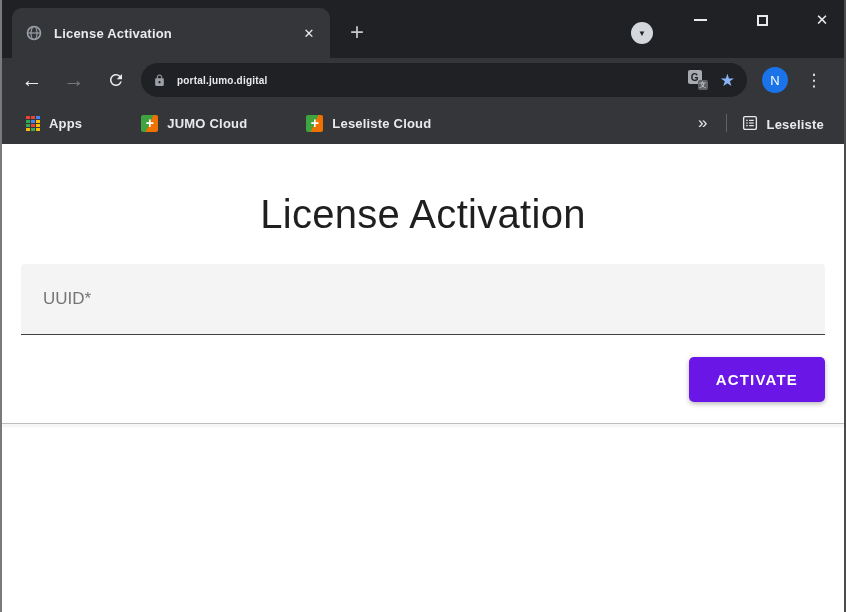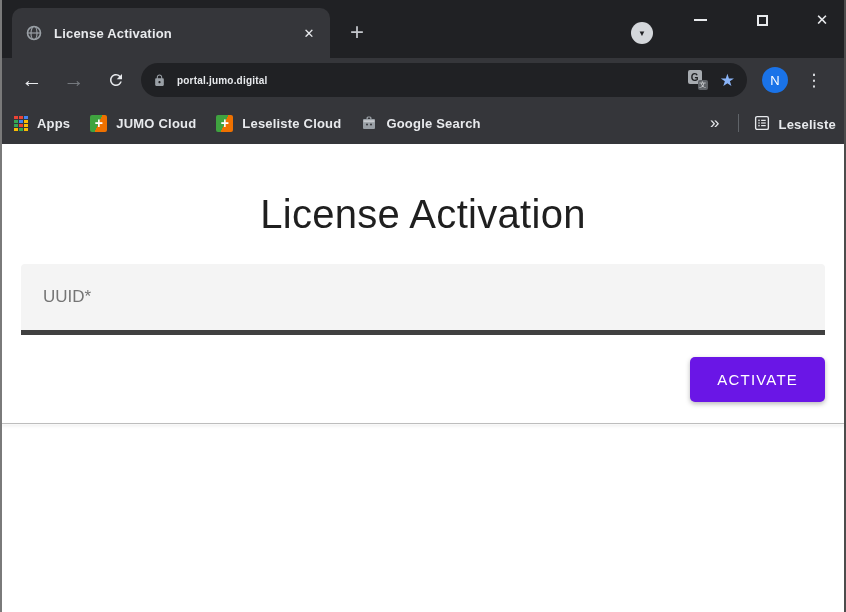--- a/index.html
+++ b/index.html
@@ -26,42 +26,42 @@
   .omnibox{width:606px;height:34px;background:#202124;border-radius:17px;display:flex;align-items:center;padding:0 12px;box-sizing:border-box;margin-left:4px;}
   .url-text{flex:1;color:#e8eaed;font-size:10px;margin-left:11px;white-space:nowrap;font-weight:600;letter-spacing:.2px;}
   .translate-wrap{position:relative;width:20px;height:20px;margin-right:12px;cursor:pointer;}
   .tr-big{position:absolute;left:0;top:0;width:14px;height:14px;background:#a7abb0;border-radius:2px;color:#202124;font-size:10px;font-weight:700;display:flex;align-items:center;justify-content:center;}
   .tr-small{position:absolute;right:0;bottom:0;width:10px;height:10px;background:#5f6368;border-radius:2px;color:#e8eaed;font-size:7px;display:flex;align-items:center;justify-content:center;}
   .star{color:#8ab4f8;font-size:17px;cursor:pointer;}
   .avatar{width:26px;height:26px;border-radius:50%;background:#1a73e8;color:#fff;font-size:13px;display:flex;align-items:center;justify-content:center;margin-left:15px;cursor:pointer;}
   .menu-dots{color:#e8eaed;font-size:17px;margin-left:14px;width:24px;text-align:center;cursor:pointer;}
 
   
-  .bookmarks{height:42px;background:#35363a;display:flex;align-items:center;padding:0 2px;box-sizing:border-box;}
+  .bookmarks{height:42px;background:#35363a;display:flex;align-items:center;padding:0 14px;box-sizing:border-box;gap:39px;}
   .bm-item{display:flex;align-items:center;gap:9px;padding:0 10px;height:28px;border-radius:14px;cursor:pointer;}
   .bm-label{color:#e8eaed;font-size:13px;font-weight:600;letter-spacing:.2px;white-space:nowrap;}
   .apps-grid{display:grid;grid-template-columns:repeat(3,4px);grid-auto-rows:3px;gap:1px;}
   .apps-grid span{display:block;}
   .jumo-icon{width:17px;height:17px;border-radius:2px;background:linear-gradient(115deg,#3fa33f 50%,#ef7100 50%);color:#fff;font-size:14px;font-weight:700;display:flex;align-items:center;justify-content:center;line-height:1;}
   .bm-right{margin-left:auto;display:flex;align-items:center;}
   .bm-overflow{color:#e8eaed;font-size:17px;padding:0 10px;cursor:pointer;}
   .bm-divider{width:1px;height:18px;background:#5f6368;margin:0 8px;}
   .reading-list{display:flex;align-items:flex-end;gap:8px;padding:0 6px;cursor:pointer;}
 
   
   .page{height:468px;background:#fff;box-sizing:border-box;}
   .page-heading{margin:0;padding-top:47px;line-height:46px;text-align:center;font-size:40px;font-weight:400;color:#1f1f1f;letter-spacing:.3px;}
   .form{margin:0 19px;text-align:left;}
-  .mat-input{display:block;width:100%;box-sizing:border-box;height:71px;background:#f4f4f4;border:none;border-bottom:5px solid #404040;border-radius:4px 4px 0 0;padding:0 22px;font-family:"Liberation Sans",sans-serif;font-size:17px;color:#333;outline:none;}
+  .mat-input{display:block;width:100%;box-sizing:border-box;height:71px;background:#f4f4f4;border:none;border-bottom:1px solid #404040;border-radius:4px 4px 0 0;padding:0 22px;font-family:"Liberation Sans",sans-serif;font-size:17px;color:#333;outline:none;}
   .mat-input::placeholder{color:#757575;opacity:1;}
   .f-uuid{margin-top:27px;}
   .f-key{margin-top:23px;}
   .helper{margin:9px 1px 0;font-size:13.5px;color:#757575;letter-spacing:.1px;}
   .btn-row{display:flex;justify-content:flex-end;margin-top:22px;}
-  .activate-btn{height:45px;padding:4px 27px;background:#6a16e6;border:none;border-radius:5px;color:#fff;font-family:"Liberation Sans",sans-serif;font-size:15px;font-weight:400;letter-spacing:1.2px;cursor:pointer;box-shadow:0 2px 5px rgba(0,0,0,.28);}
+  .activate-btn{height:45px;padding:4px 27px;background:#6a16e6;border:none;border-radius:5px;color:#fff;font-family:"Liberation Sans",sans-serif;font-size:15px;font-weight:700;letter-spacing:1.2px;cursor:pointer;box-shadow:0 2px 5px rgba(0,0,0,.28);}
   .page-divider{margin-top:21px;height:0;border-top:1px solid #bdbdbd;box-shadow:0 2px 3px rgba(0,0,0,.14);}
 </style>
 </head>
 <body>
 
 <div class="window">
 
   <div class="tabstrip">
     <div class="tab">
       <span style="display:flex;">
@@ -131,31 +131,20 @@
       <span class="bm-label">Apps</span>
     </div>
     <div class="bm-item">
       <span class="jumo-icon">+</span>
       <span class="bm-label">JUMO Cloud</span>
     </div>
     <div class="bm-item">
       <span class="jumo-icon">+</span>
       <span class="bm-label">Leseliste Cloud</span>
     </div>
-    <div class="bm-item">
-      <span style="display:flex;">
-        <svg width="16" height="16" viewBox="0 0 16 16">
-            <path fill="#9aa0a6" d="M5.5 4V3a1.5 1.5 0 0 1 1.5-1.5h2A1.5 1.5 0 0 1 10.5 3v1H13a1 1 0 0 1 1 1v8a1 1 0 0 1-1 1H3a1 1 0 0 1-1-1V5a1 1 0 0 1 1-1h2.5zm1.3 0h2.4V3.2a.6.6 0 0 0-.6-.6H7.4a.6.6 0 0 0-.6.6V4z"></path>
-            <rect x="2.6" y="5.2" width="10.8" height="2" fill="#c7cace"></rect>
-            <circle cx="6" cy="9.6" r="1" fill="#35363a"></circle>
-            <circle cx="10" cy="9.6" r="1" fill="#35363a"></circle>
-          </svg>
-      </span>
-      <span class="bm-label">Google Search</span>
-    </div>
     <div class="bm-right">
       <span class="bm-overflow">»</span>
       <span class="bm-divider"></span>
       <span class="reading-list">
         <span style="display:flex;">
           <svg width="18" height="18" viewBox="0 0 24 24">
               <rect x="3.5" y="3.5" width="17" height="17" rx="2" fill="none" stroke="#e8eaed" stroke-width="1.8"></rect>
               <circle cx="8" cy="8.5" r="1.1" fill="#e8eaed"></circle>
               <circle cx="8" cy="12" r="1.1" fill="#e8eaed"></circle>
               <circle cx="8" cy="15.5" r="1.1" fill="#e8eaed"></circle>

